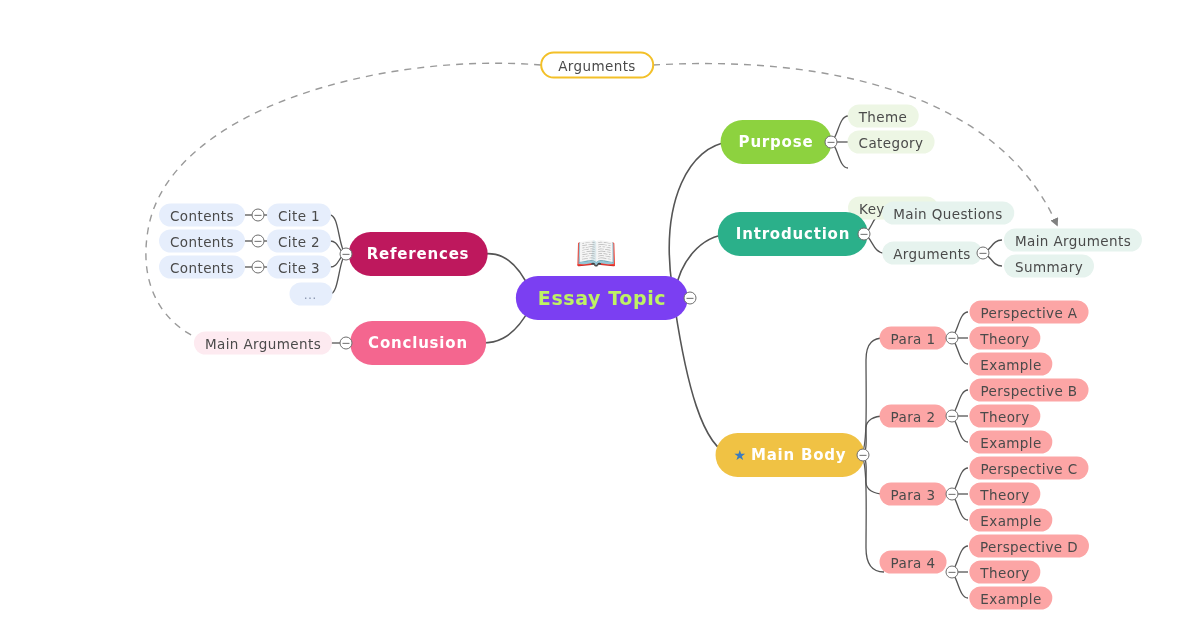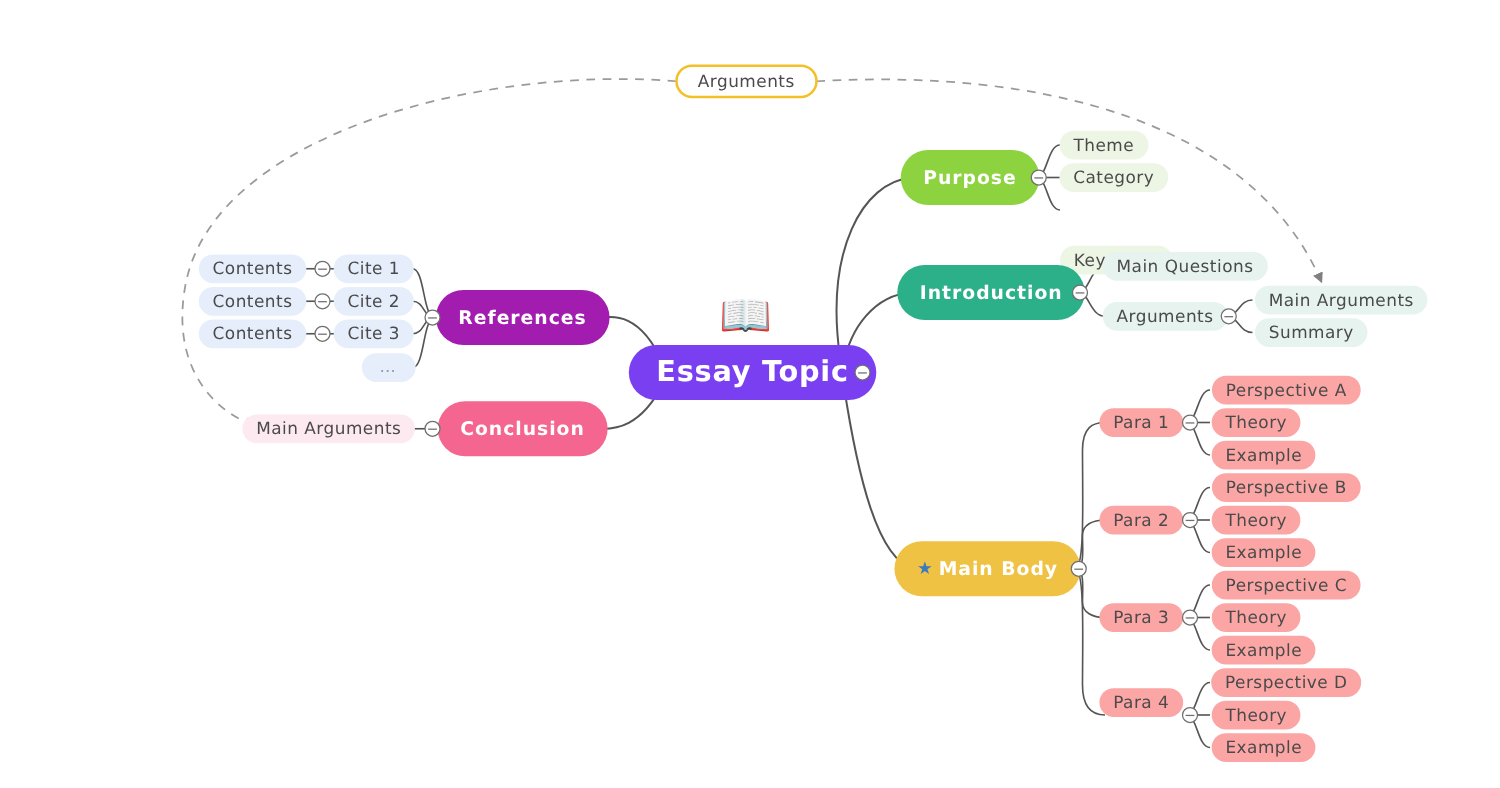--- a/index.html
+++ b/index.html
@@ -32,40 +32,40 @@
     align-items: center;
     justify-content: center;
     white-space: nowrap;
     border-radius: 999px;
     transform: translate(-50%, -50%);
     letter-spacing: 0.3px;
   }
   
   .root {
     background: #7b3ff2;
-    color: #ffffff;
-    font-size: 23px;
+    color: #bef264;
+    font-size: 19px;
     font-weight: bold;
     padding: 0 22px;
     height: 44px;
     letter-spacing: 0.6px;
   }
   
   .lvl1 {
     color: #ffffff;
     font-size: 15px;
     font-weight: bold;
     height: 44px;
     padding: 0 18px;
     letter-spacing: 0.8px;
   }
   .lvl1.purpose      { background: #8dd23f; }
   .lvl1.introduction { background: #2bb08a; }
   .lvl1.mainbody     { background: #f0c244; }
-  .lvl1.references   { background: #a21caf; }
+  .lvl1.references   { background: #be185d; }
   .lvl1.conclusion   { background: #f4668f; }
 
   
   .leaf {
     font-size: 13.5px;
     height: 23px;
     padding: 0 11px;
     color: #4a4a4a;
     letter-spacing: 0.4px;
   }

